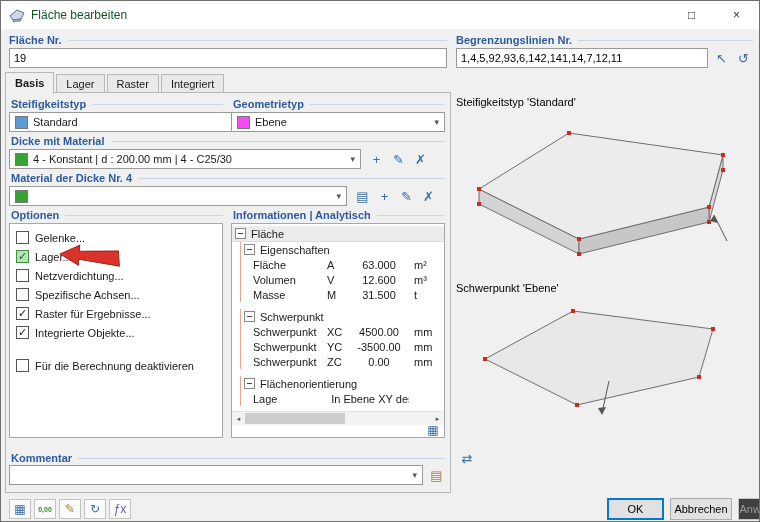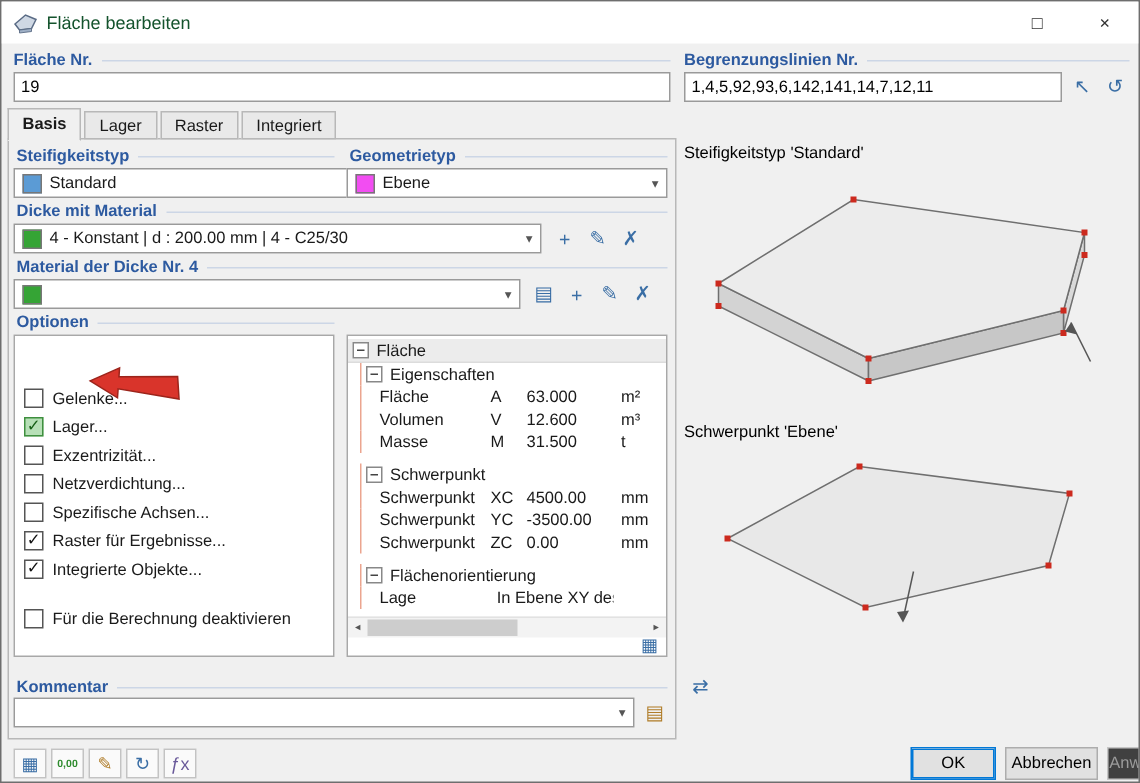--- a/index.html
+++ b/index.html
@@ -28,39 +28,39 @@
     color:#3a6ea5;font-size:13px;}
   
   .tabs{position:absolute;left:4px;top:70px;height:22px;display:flex;align-items:flex-end;z-index:3;}
   .tab{height:19px;display:flex;align-items:center;padding:0 9px;background:#e9e9e9;border:1px solid #b8b8b8;
     margin-right:2px;box-sizing:border-box;}
   .tab.active{height:22px;background:#f0f0f0;border-bottom:1px solid #f0f0f0;margin-bottom:-1px;font-weight:bold;}
   .tabpage{position:absolute;left:4px;top:91px;width:446px;height:401px;border:1px solid #b8b8b8;background:#f0f0f0;box-sizing:border-box;}
   
   .panel{position:absolute;background:#fff;border:1px solid #a8a8a8;box-sizing:border-box;}
   
-  .opt-list{padding-top:4px;margin-top:28px;}
+  .opt-list{padding-top:4px;}
   .chkrow{display:flex;align-items:center;gap:6px;height:19px;padding-left:6px;}
   .cbox{width:13px;height:13px;border:1px solid #555;background:#fff;display:flex;align-items:center;justify-content:center;
     font-size:11px;line-height:1;flex:none;color:#111;box-sizing:border-box;}
   .cbox.highlight{background:#b7e0b7;border-color:#3f8f3f;color:#175f17;}
   .clabel{white-space:nowrap;}
   
   .irows{position:absolute;left:0;top:2px;width:212px;height:183px;overflow:hidden;}
   .irow{display:flex;align-items:center;height:15px;}
   .irow.gap{margin-top:7px;}
   .irow.lvl0{background:#ececec;border-bottom:1px solid #dcdcdc;}
   .guide{width:4px;margin-left:4px;border-right:1px solid #eba58f;align-self:stretch;flex:none;}
   .exp{width:9px;height:9px;border:1px solid #888;background:#fff;display:flex;align-items:center;justify-content:center;
     flex:none;margin-left:3px;box-sizing:content-box;}
   .expbar{width:5px;height:1px;background:#444;}
   .glabel{margin-left:5px;white-space:nowrap;}
   .ilabel{flex:1;min-width:0;padding-left:12px;white-space:nowrap;overflow:hidden;}
   .isym{width:24px;flex:none;}
-  .ival{width:56px;flex:none;text-align:left;padding-right:2px;white-space:nowrap;}
+  .ival{width:56px;flex:none;text-align:center;padding-right:2px;white-space:nowrap;}
   .ival.wide{flex:1.4;width:auto;text-align:left;overflow:hidden;}
   .iunit{width:30px;flex:none;padding-left:5px;white-space:nowrap;}
   .hscroll{position:absolute;left:0;top:187px;width:212px;height:13px;display:flex;background:#f3f3f3;border-top:1px solid #e2e2e2;}
   .hs-btn{width:13px;display:flex;align-items:center;justify-content:center;font-size:6px;color:#555;}
   .hs-track{flex:1;position:relative;}
   .hs-thumb{position:absolute;left:0;top:1px;height:11px;width:100px;background:#cdcdcd;}
   .info-corner{position:absolute;right:3px;top:199px;width:16px;height:14px;display:flex;align-items:center;justify-content:center;
     color:#3a6ea5;font-size:12px;}
   
   .bl-toolbar{position:absolute;left:8px;top:498px;display:flex;gap:3px;}
@@ -176,24 +176,20 @@
         <div class="chkrow">
           <span class="cbox"></span>
           <span class="clabel">Gelenke...</span>
         </div>
         <div class="chkrow">
           <span class="cbox highlight">✓</span>
           <span class="clabel">Lager...</span>
         </div>
         <div class="chkrow">
           <span class="cbox"></span>
-          <span class="clabel">Exzentrizität...</span>
-        </div>
-        <div class="chkrow">
-          <span class="cbox"></span>
           <span class="clabel">Netzverdichtung...</span>
         </div>
         <div class="chkrow">
           <span class="cbox"></span>
           <span class="clabel">Spezifische Achsen...</span>
         </div>
         <div class="chkrow">
           <span class="cbox">✓</span>
           <span class="clabel">Raster für Ergebnisse...</span>
         </div>
@@ -205,20 +201,23 @@
     <div class="chkrow" style="margin-top:14px">
       <span class="cbox"></span>
       <span class="clabel">Für die Berechnung deaktivieren</span>
     </div>
   </div>
 
   <svg class="abs" style="left:58px;top:242px" width="62" height="27" viewBox="0 0 62 27">
     <polygon points="1,13 20,3 20,9 59,6 61,21 20,17 20,23" fill="#d9342b" stroke="#9c241b" stroke-width="1" transform="rotate(4 31 13)"></polygon>
   </svg>
 
+  <div class="label-row" style="left:232px;top:208px;width:212px">
+    <span>Informationen | Analytisch</span>
+  </div>
   <div class="panel" style="left:230px;top:222px;width:214px;height:215px">
     <div class="irows">
         <div class="irow lvl0 grp">
           <span class="exp">
             <span class="expbar"></span>
           </span>
           <span class="glabel">Fläche</span>
         </div>
         <div class="irow lvl1 grp">
           <span class="guide"></span>

